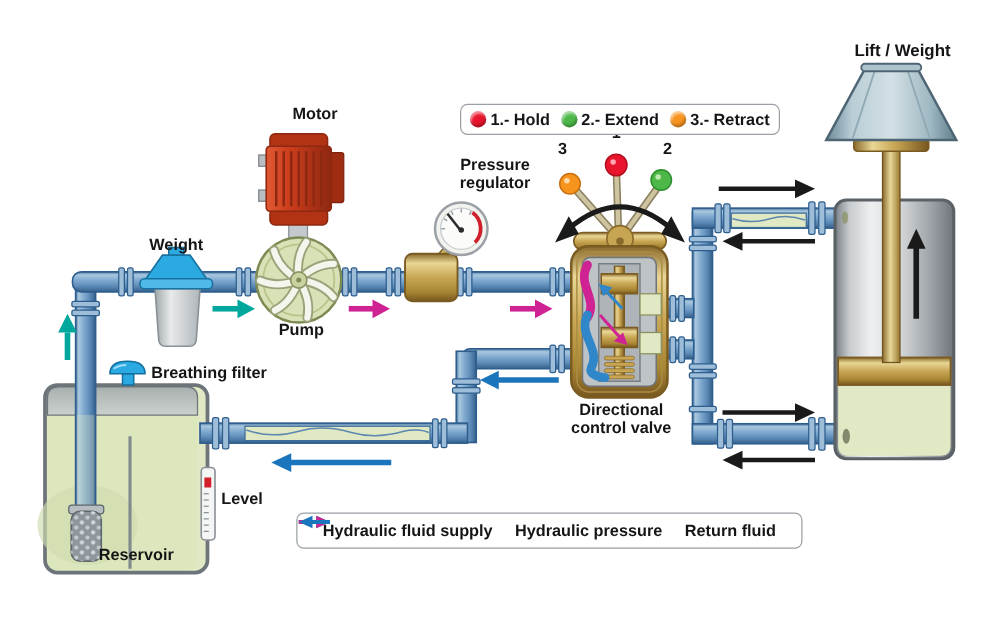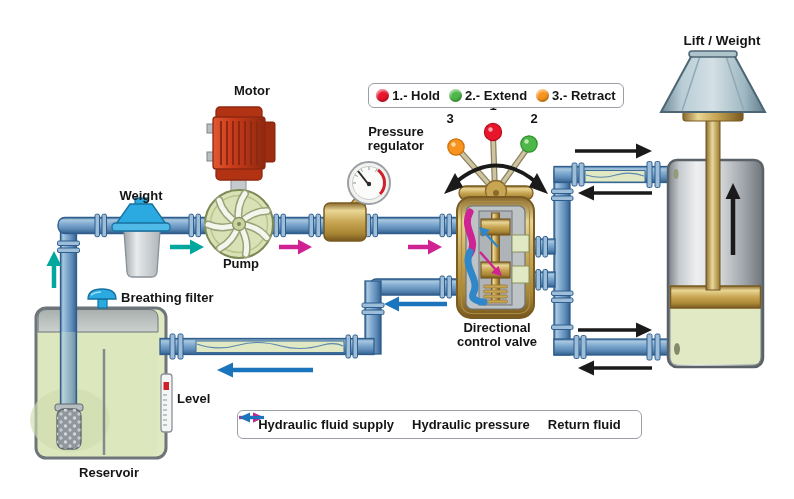--- a/index.html
+++ b/index.html
@@ -354,21 +354,21 @@
 <div class="lbl ctr" style="left:682px;top:34px;font-size:13.5px;margin-left:40px;">Lift / Weight</div>
 <div class="lbl ctr" style="left:252px;top:84px;">Motor</div>
 <div class="lbl ctr" style="left:141px;top:189px;">Weight</div>
 <div class="lbl ctr" style="left:241px;top:257px;text-align:center;">Pump</div>
 <div class="lbl ctr" style="left:348px;top:125px;margin-left:48px;">
   <div>Pressure</div>
   <div>regulator</div>
 </div>
 <div class="lbl" style="left:121px;top:291px;">Breathing filter</div>
 <div class="lbl" style="left:177px;top:392px;">Level</div>
-<div class="lbl ctr" style="left:101px;top:466px;padding-left:16px;">Reservoir</div>
+<div class="lbl ctr" style="left:101px;top:437px;padding-left:16px;">Reservoir</div>
 <div class="lbl ctr" style="left:497px;top:321px;">
   <div>Directional</div>
   <div>control valve</div>
 </div>
 <div class="lbl ctr" style="left:450px;top:112px;">3</div>
 <div class="lbl ctr" style="left:493px;top:99px;">1</div>
 <div class="lbl ctr" style="left:534px;top:112px;">2</div>
 
 <div class="legend-box" style="left:368px;top:83px;width:254px;height:23px;gap:9px;">
   <span class="mode-item">

